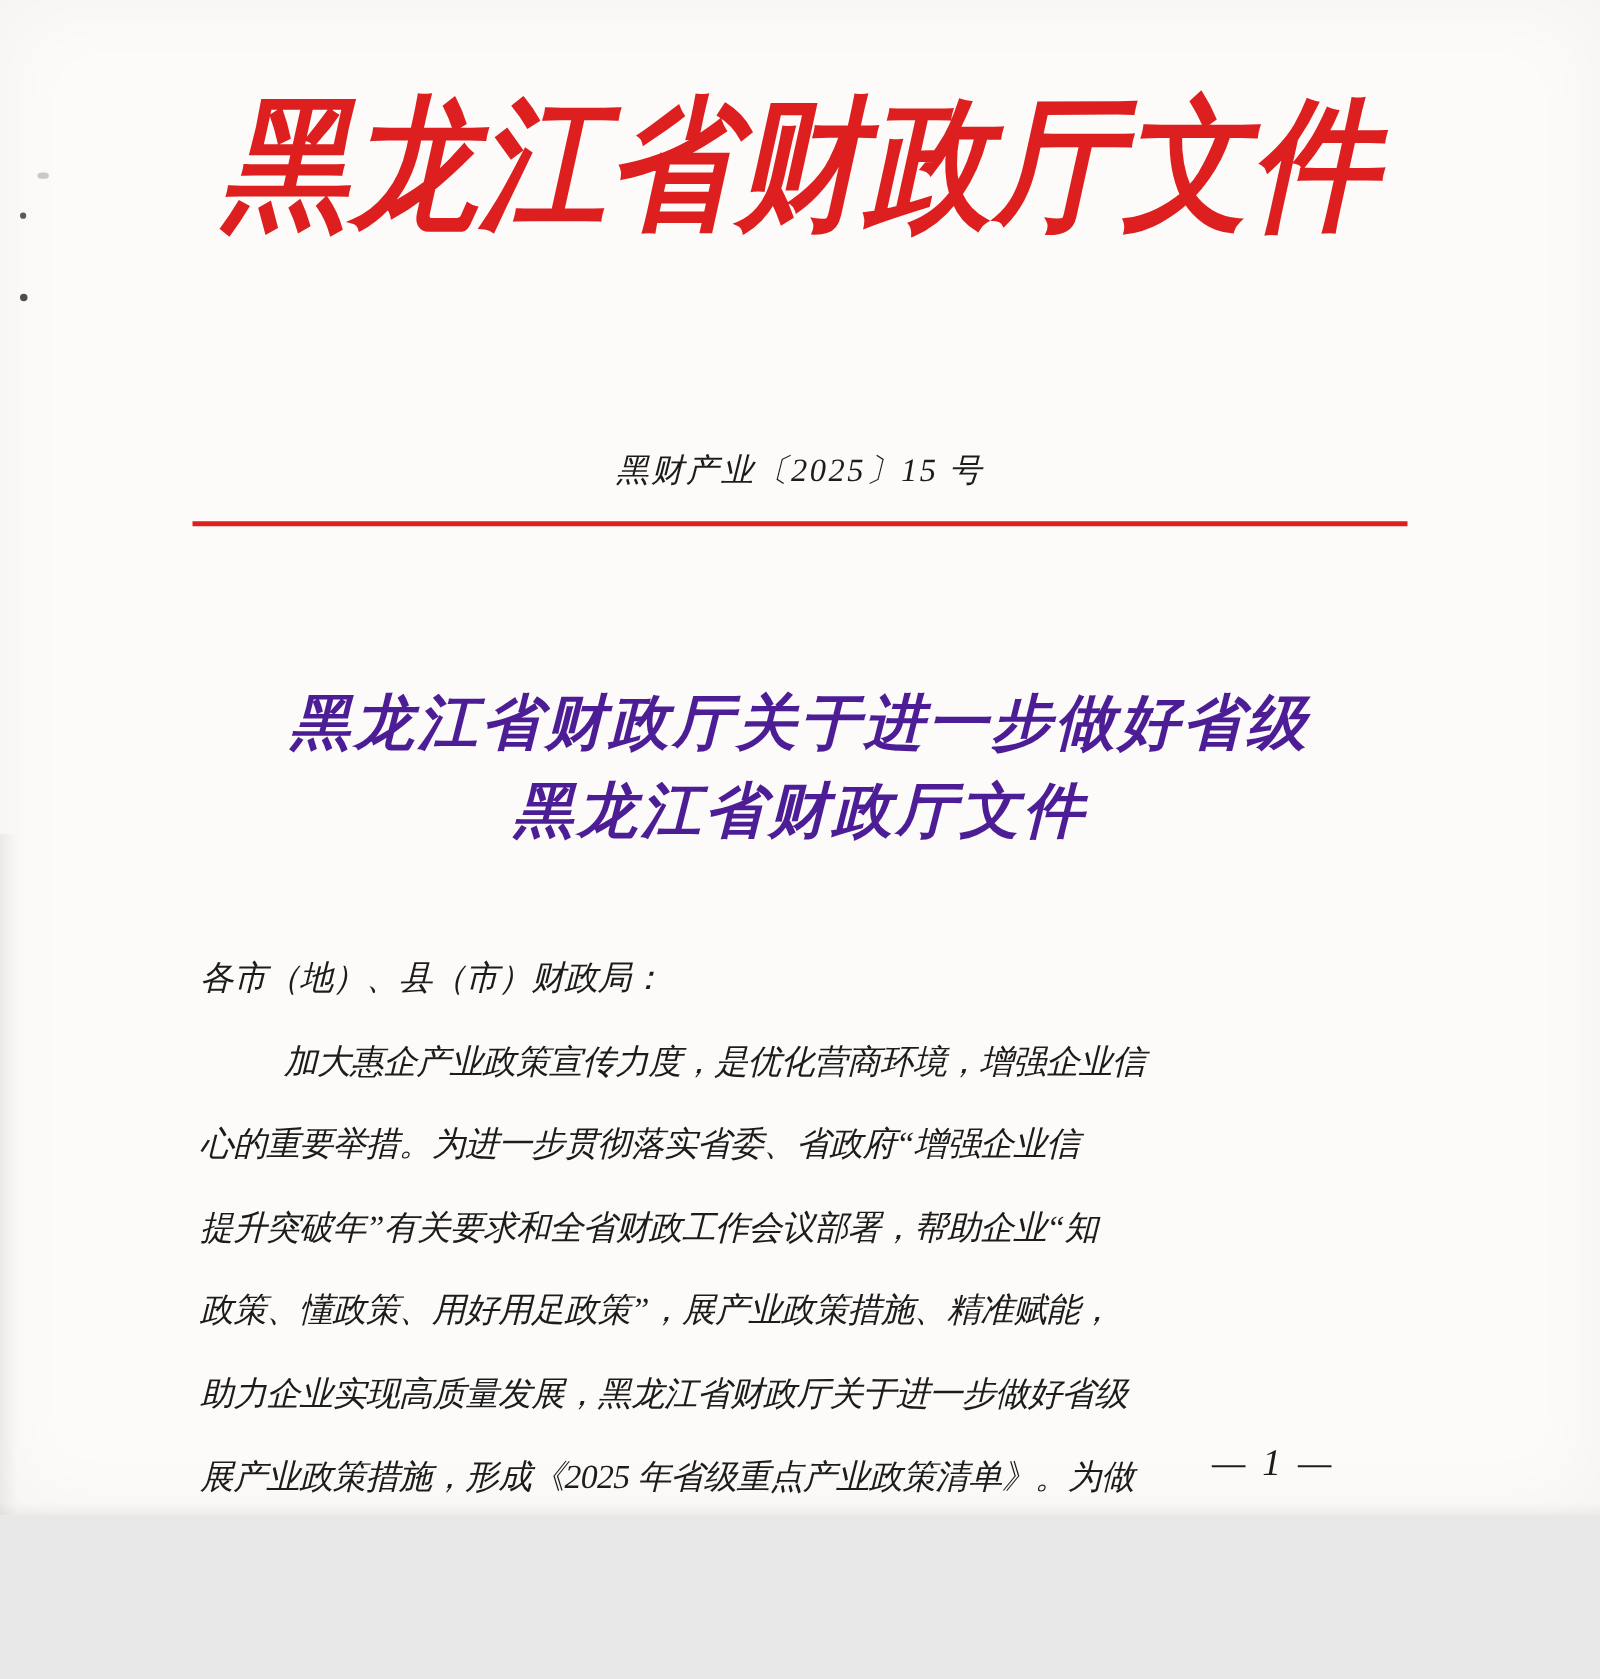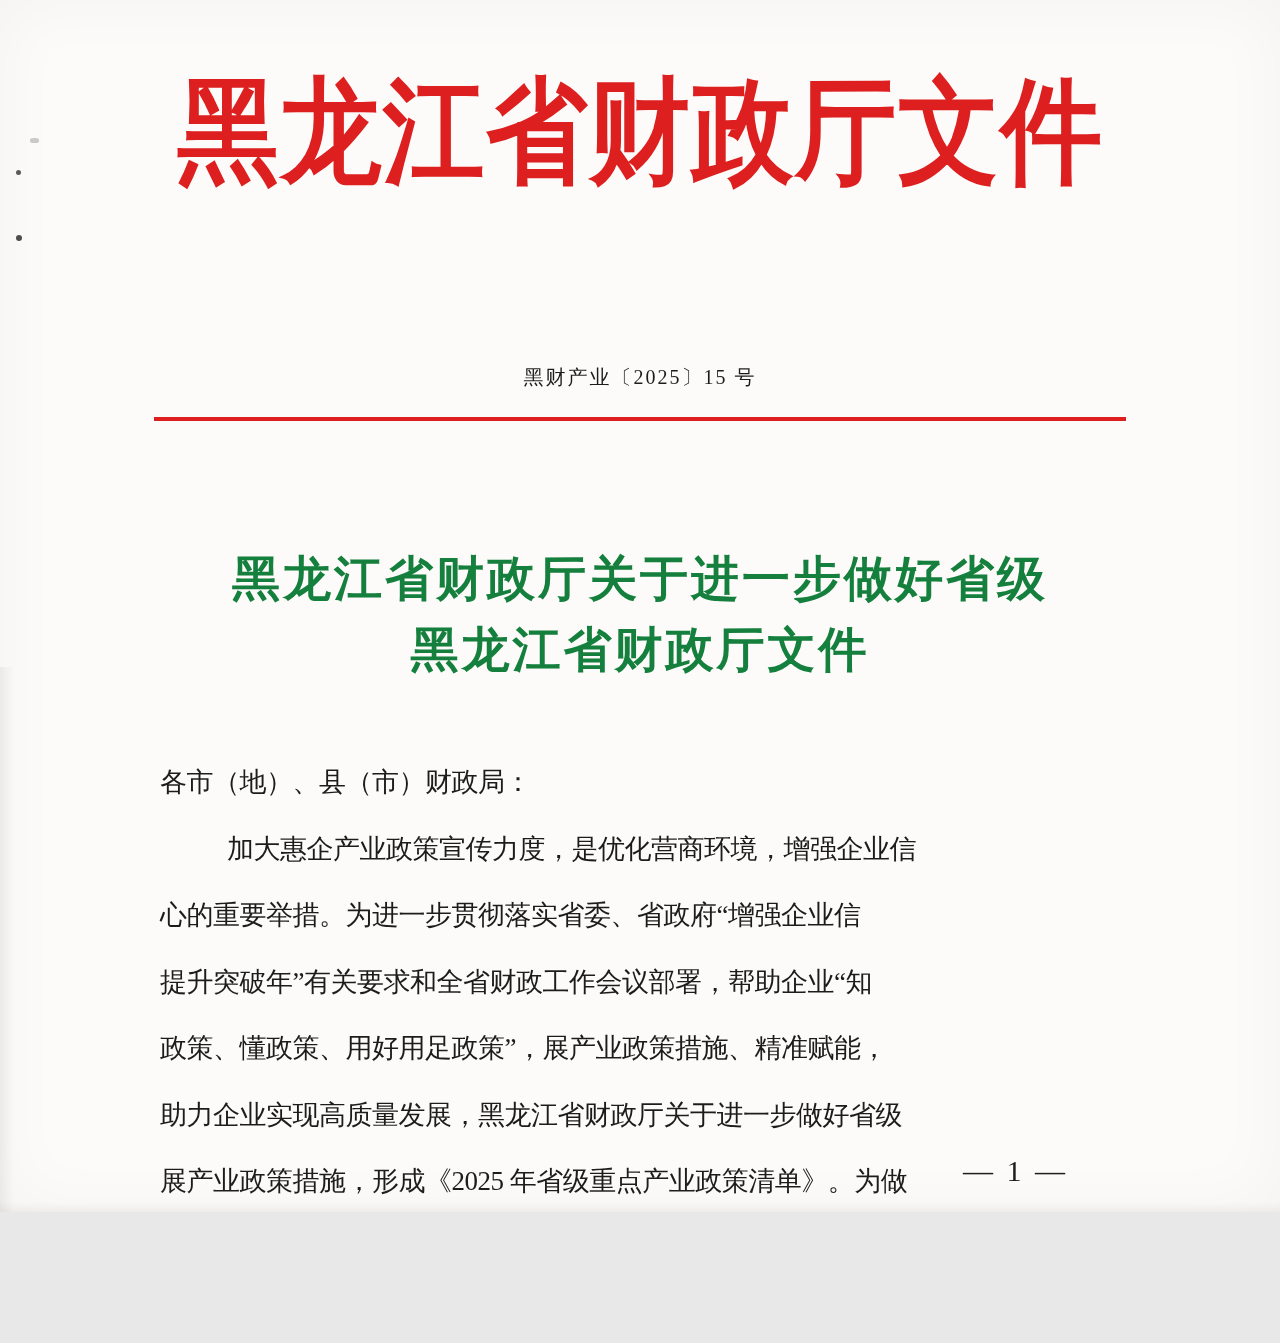--- a/index.html
+++ b/index.html
@@ -10,20 +10,21 @@
   }
   .page {
     position: relative;
     width: 1280px;
     height: 1212px;
     margin: 0 auto;
     background: #fcfbf9;
     color: #1c1c1c;
     overflow: hidden;
     box-shadow: inset 0 0 70px rgba(0,0,0,0.035);
+    font-style: italic;
   }
   
   .edge-shade-left {
     position: absolute;
     left: 0; top: 55%;
     width: 14px; height: 45%;
     background: linear-gradient(90deg, rgba(120,120,120,0.10), rgba(120,120,120,0));
     pointer-events: none;
   }
   .edge-shade-bottom {
@@ -44,38 +45,38 @@
     line-height: 150px;
     font-weight: bold;
     color: var(--accent-red, #dd1f1f);
     letter-spacing: 2px;
     transform: scaleX(0.88);
     transform-origin: center;
   }
   .doc-number {
     margin-top: 145px;
     text-align: center;
-    font-size: 20px;
+    font-size: 26px;
     line-height: 48px;
     letter-spacing: 2px;
   }
   .red-line {
     width: 972px;
     height: 4px;
     margin: 16px auto 0;
     background: var(--accent-red, #dd1f1f);
   }
   .doc-title {
     margin-top: 122px;
     text-align: center;
     font-size: 48px;
     line-height: 71px;
     font-weight: bold;
     letter-spacing: 3px;
-    color: #15803d;
+    color: #4c1d95;
   }
   .body-text {
     width: 960px;
     margin: 64px auto 0;
     font-size: 27px;
     line-height: 66.5px;
     letter-spacing: -0.5px;
   }
   .body-line {
     white-space: nowrap;

